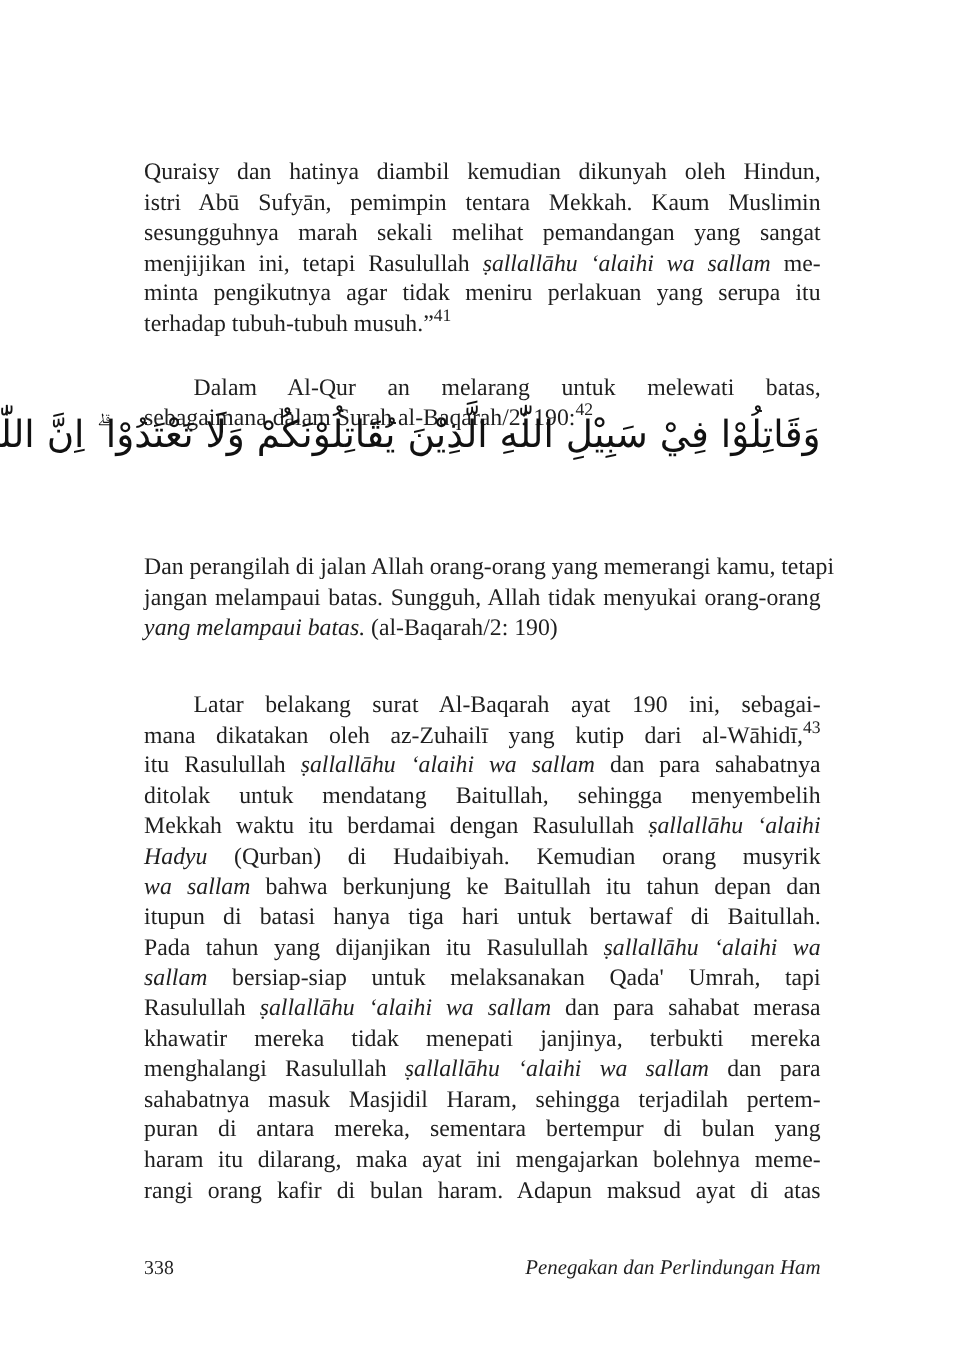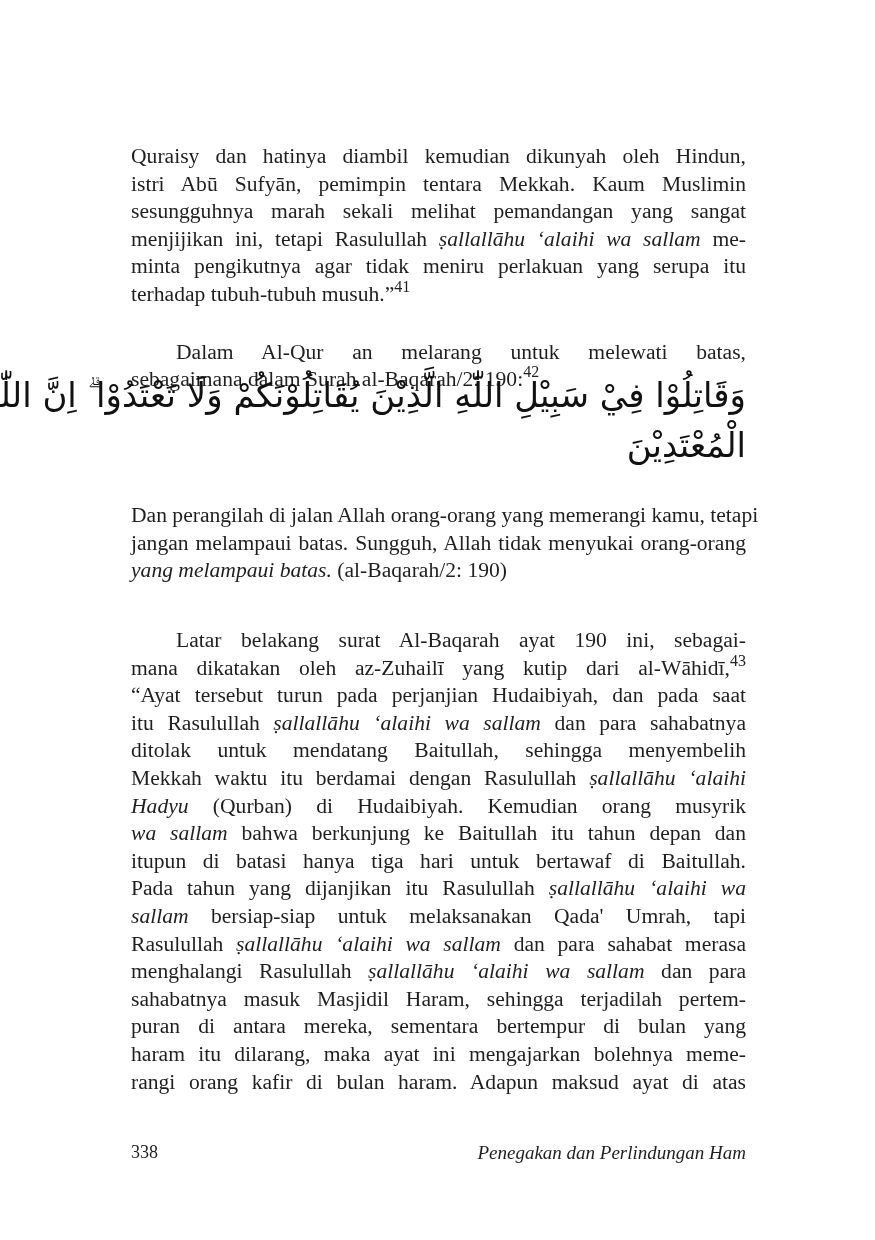--- a/index.html
+++ b/index.html
@@ -48,42 +48,41 @@
   <span class="line">sesungguhnya marah sekali melihat pemandangan yang sangat</span>
   <span class="line"><span>menjijikan ini, tetapi Rasulullah </span><i>ṣallallāhu ‘alaihi wa sallam</i><span> me-</span></span>
   <span class="line">minta pengikutnya agar tidak meniru perlakuan yang serupa itu</span>
   <span class="line last"><span>terhadap tubuh-tubuh musuh.”</span><sup>41</sup></span>
   <span class="line indent">Dalam Al-Qur an melarang untuk melewati batas,</span>
   <span class="line last"><span>sebagaimana dalam Surah al-Baqarah/2: 190:</span><sup>42</sup></span>
 </div>
 
 <div class="arabic">
   <span class="a-line">وَقَاتِلُوْا فِيْ سَبِيْلِ اللّٰهِ الَّذِيْنَ يُقَاتِلُوْنَكُمْ وَلَا تَعْتَدُوْا ۗ اِنَّ اللّٰهَ لَا يُحِبُّ</span>
-  <span class="a-line last">الْمُعْتَدِيْنَ</span>
 </div>
 
 <div class="translation">
   <span class="line it">Dan perangilah di jalan Allah orang-orang yang memerangi kamu, tetapi</span>
   <span class="line it">jangan melampaui batas. Sungguh, Allah tidak menyukai orang-orang</span>
   <span class="line last"><i>yang melampaui batas.</i><span> (al-Baqarah/2: 190)</span></span>
 </div>
 
 <div class="block2">
   <span class="line indent">Latar belakang surat Al-Baqarah ayat 190 ini, sebagai-</span>
   <span class="line"><span>mana dikatakan oleh az-Zuhailī yang kutip dari al-Wāhidī,</span><sup>43</sup></span>
-  <span class="line">“Ayat tersebut turun pada perjanjian Hudaibiyah, dan pada saat</span>
   <span class="line"><span>itu Rasulullah  </span><i>ṣallallāhu ‘alaihi wa sallam</i><span> dan para sahabatnya</span></span>
   <span class="line">ditolak untuk mendatang Baitullah, sehingga menyembelih</span>
   <span class="line"><span>Mekkah waktu itu berdamai dengan Rasulullah </span><i>ṣallallāhu ‘alaihi</i></span>
   <span class="line"><i>Hadyu</i><span> (Qurban) di Hudaibiyah. Kemudian orang musyrik</span></span>
   <span class="line"><i>wa sallam</i><span> bahwa berkunjung ke Baitullah itu tahun depan dan</span></span>
   <span class="line">itupun di batasi hanya tiga hari untuk bertawaf di Baitullah.</span>
   <span class="line"><span>Pada tahun yang dijanjikan itu Rasulullah </span><i>ṣallallāhu ‘alaihi wa</i></span>
   <span class="line"><i>sallam</i><span> bersiap-siap untuk melaksanakan Qada' Umrah, tapi</span></span>
   <span class="line"><span>Rasulullah </span><i>ṣallallāhu ‘alaihi wa sallam</i><span> dan para sahabat merasa</span></span>
+  <span class="line">khawatir mereka tidak menepati janjinya, terbukti mereka</span>
   <span class="line"><span>menghalangi Rasulullah </span><i>ṣallallāhu ‘alaihi wa sallam</i><span> dan para</span></span>
   <span class="line">sahabatnya masuk Masjidil Haram, sehingga terjadilah pertem-</span>
   <span class="line">puran di antara mereka, sementara bertempur di bulan yang</span>
   <span class="line">haram itu dilarang, maka ayat ini mengajarkan bolehnya meme-</span>
   <span class="line">rangi orang kafir di bulan haram. Adapun maksud ayat di atas</span>
 </div>
 
 <div class="footer">
   <span class="page-number">338</span>
   <span class="running-title">Penegakan dan Perlindungan Ham</span>

